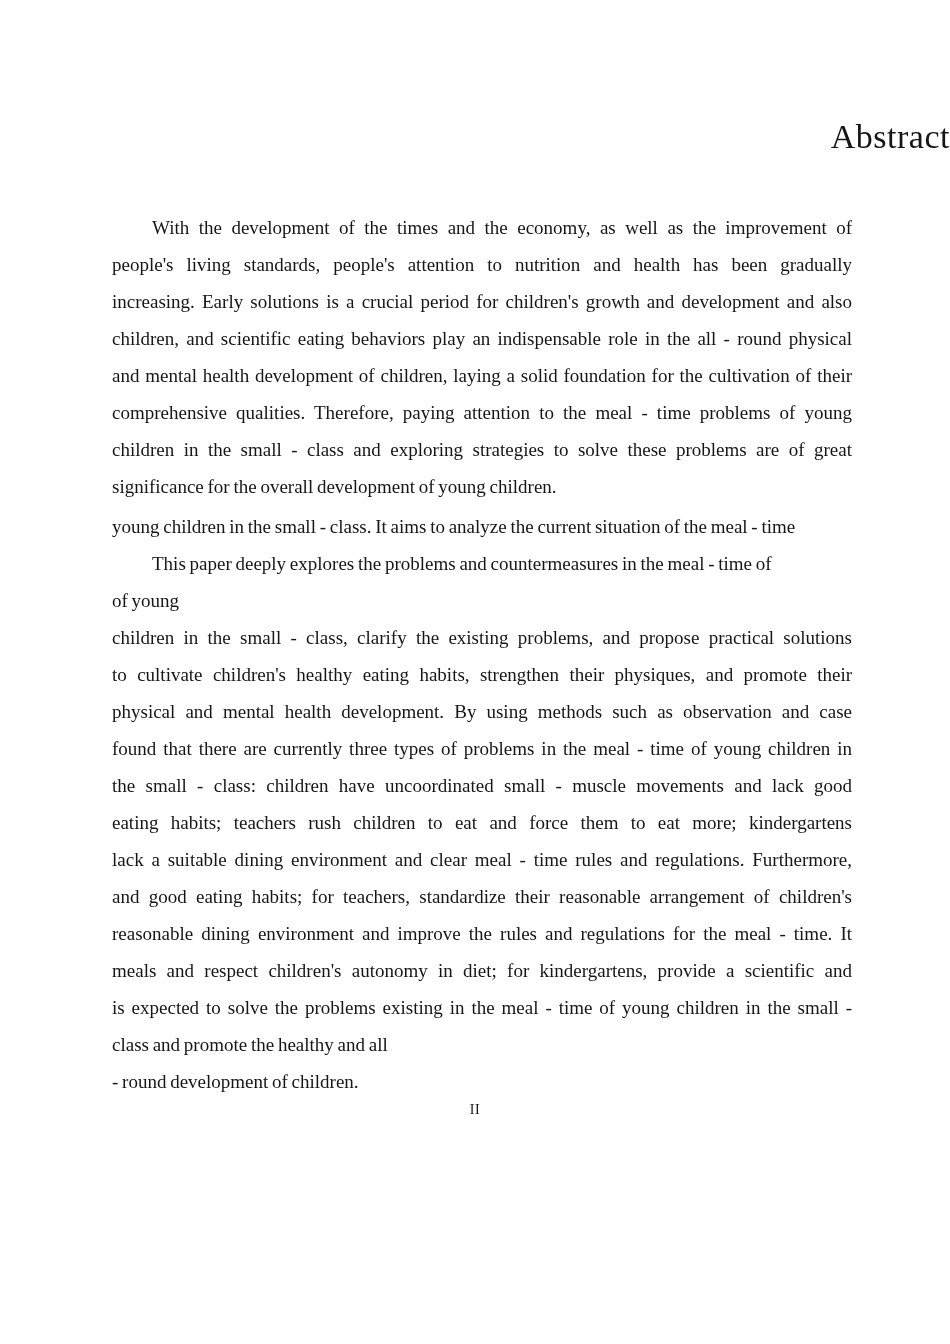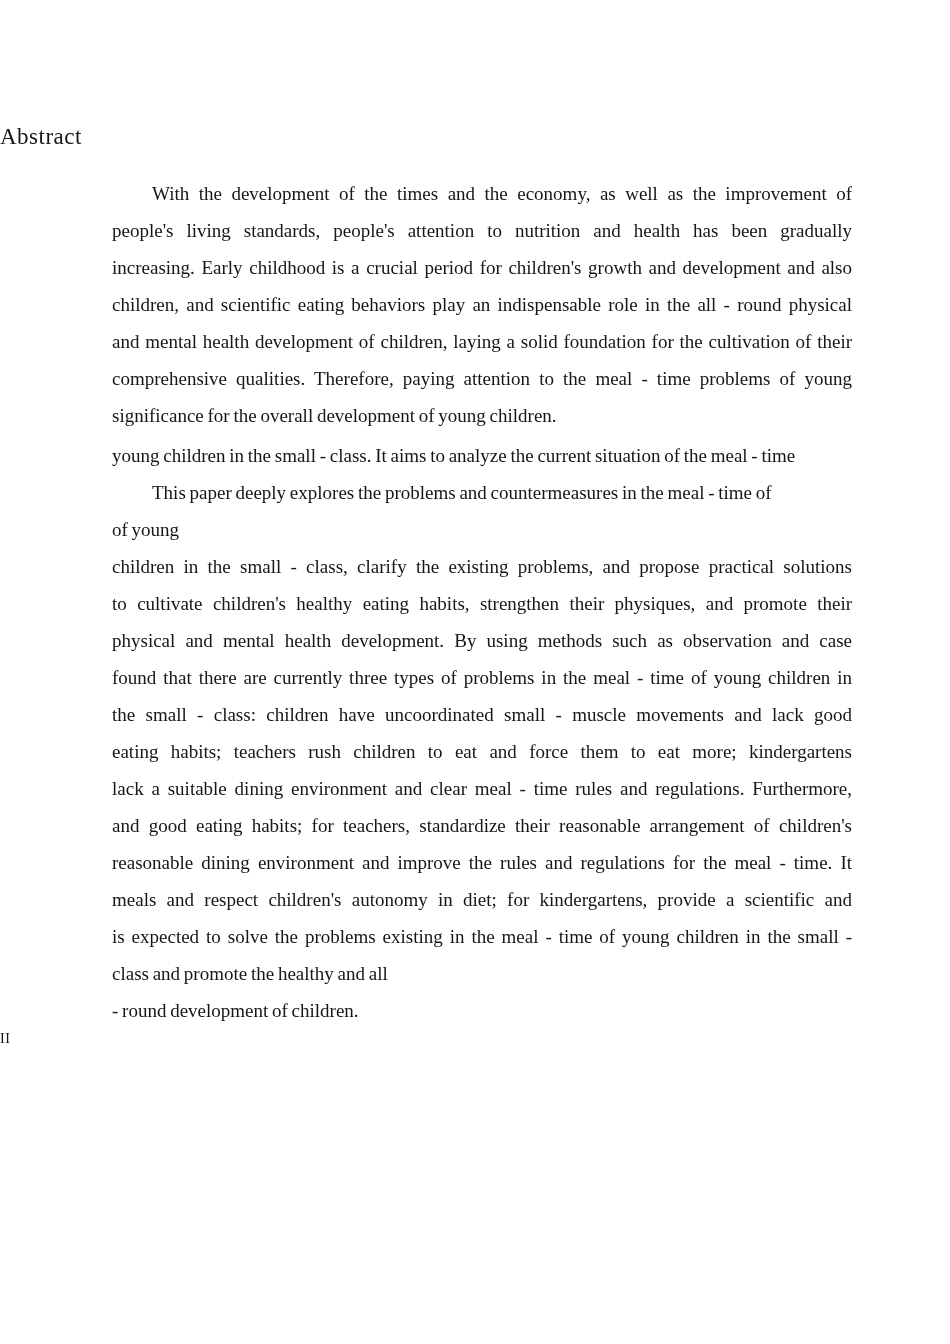--- a/index.html
+++ b/index.html
@@ -13,69 +13,70 @@
     height: 1344px;
     background: #ffffff;
     font-family: "Liberation Serif", "DejaVu Serif", serif;
     color: #161616;
     overflow: hidden;
     box-sizing: border-box;
   }
   .doc-title {
     margin: 0;
     padding-top: 122px;
-    font-size: 23px;
+    font-size: 34px;
     font-weight: 400;
-    text-align: left;
+    text-align: right;
     letter-spacing: 0.5px;
     line-height: 30px;
   }
   .content {
-    margin: 23px 98px 0 112px;
+    margin: 57px 98px 0 112px;
     font-size: 19px;
     line-height: 37px;
     word-spacing: -1px;
   }
   .para + .para {
     margin-top: 3px;
   }
   .line {
     overflow: hidden;
     text-align: left;
   }
   .line.justify {
     text-align: justify;
     text-align-last: justify;
   }
   .line.indent {
     text-indent: 40px;
   }
   .page-number {
-    text-align: left;
+    text-align: center;
     font-size: 14px;
     line-height: 18px;
     margin-top: 1px;
     letter-spacing: 0.5px;
   }
 </style>
 </head>
 <body>
 
 <div class="page">
   <h1 class="doc-title">Abstract</h1>
 
   <div class="content">
 
   <div class="para">
         <div class="line justify indent">With the development of the times and the economy, as well as the improvement of</div>
         <div class="line justify">people's living standards, people's attention to nutrition and health has been gradually</div>
-        <div class="line justify">increasing. Early childhood is a crucial period for children's growth and development and also</div>
+        <div class="line justify">increasing. Early solutions is a crucial period for children's growth and development and also</div>
         <div class="line justify">children, and scientific eating behaviors play an indispensable role in the all - round physical</div>
         <div class="line justify">and mental health development of children, laying a solid foundation for the cultivation of their</div>
         <div class="line justify">comprehensive qualities. Therefore, paying attention to the meal - time problems of young</div>
+        <div class="line justify">children in the small - class and exploring strategies to solve these problems are of great</div>
         <div class="line">significance for the overall development of young children.</div>
       </div>
       <div class="para">
         <div class="line">young children in the small - class. It aims to analyze the current situation of the meal - time</div>
         <div class="line indent">This paper deeply explores the problems and countermeasures in the meal - time of</div>
         <div class="line">of young</div>
         <div class="line justify">children in the small - class, clarify the existing problems, and propose practical solutions</div>
         <div class="line justify">to cultivate children's healthy eating habits, strengthen their physiques, and promote their</div>
         <div class="line justify">physical and mental health development. By using methods such as observation and case</div>
         <div class="line justify">found that there are currently three types of problems in the meal - time of young children in</div>

